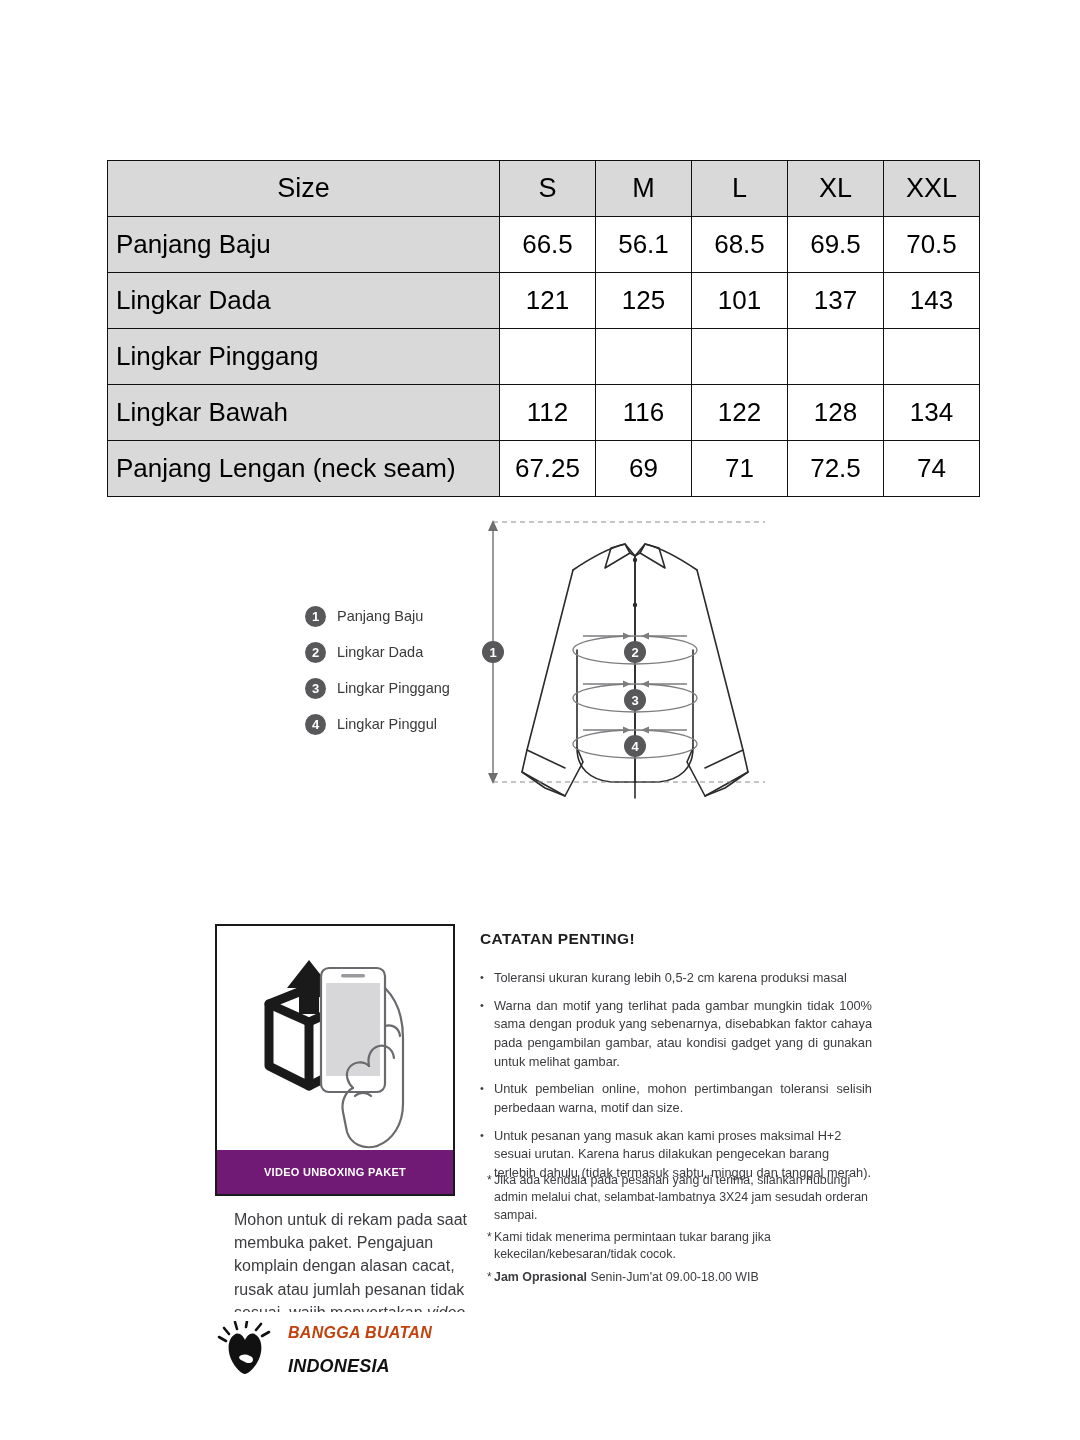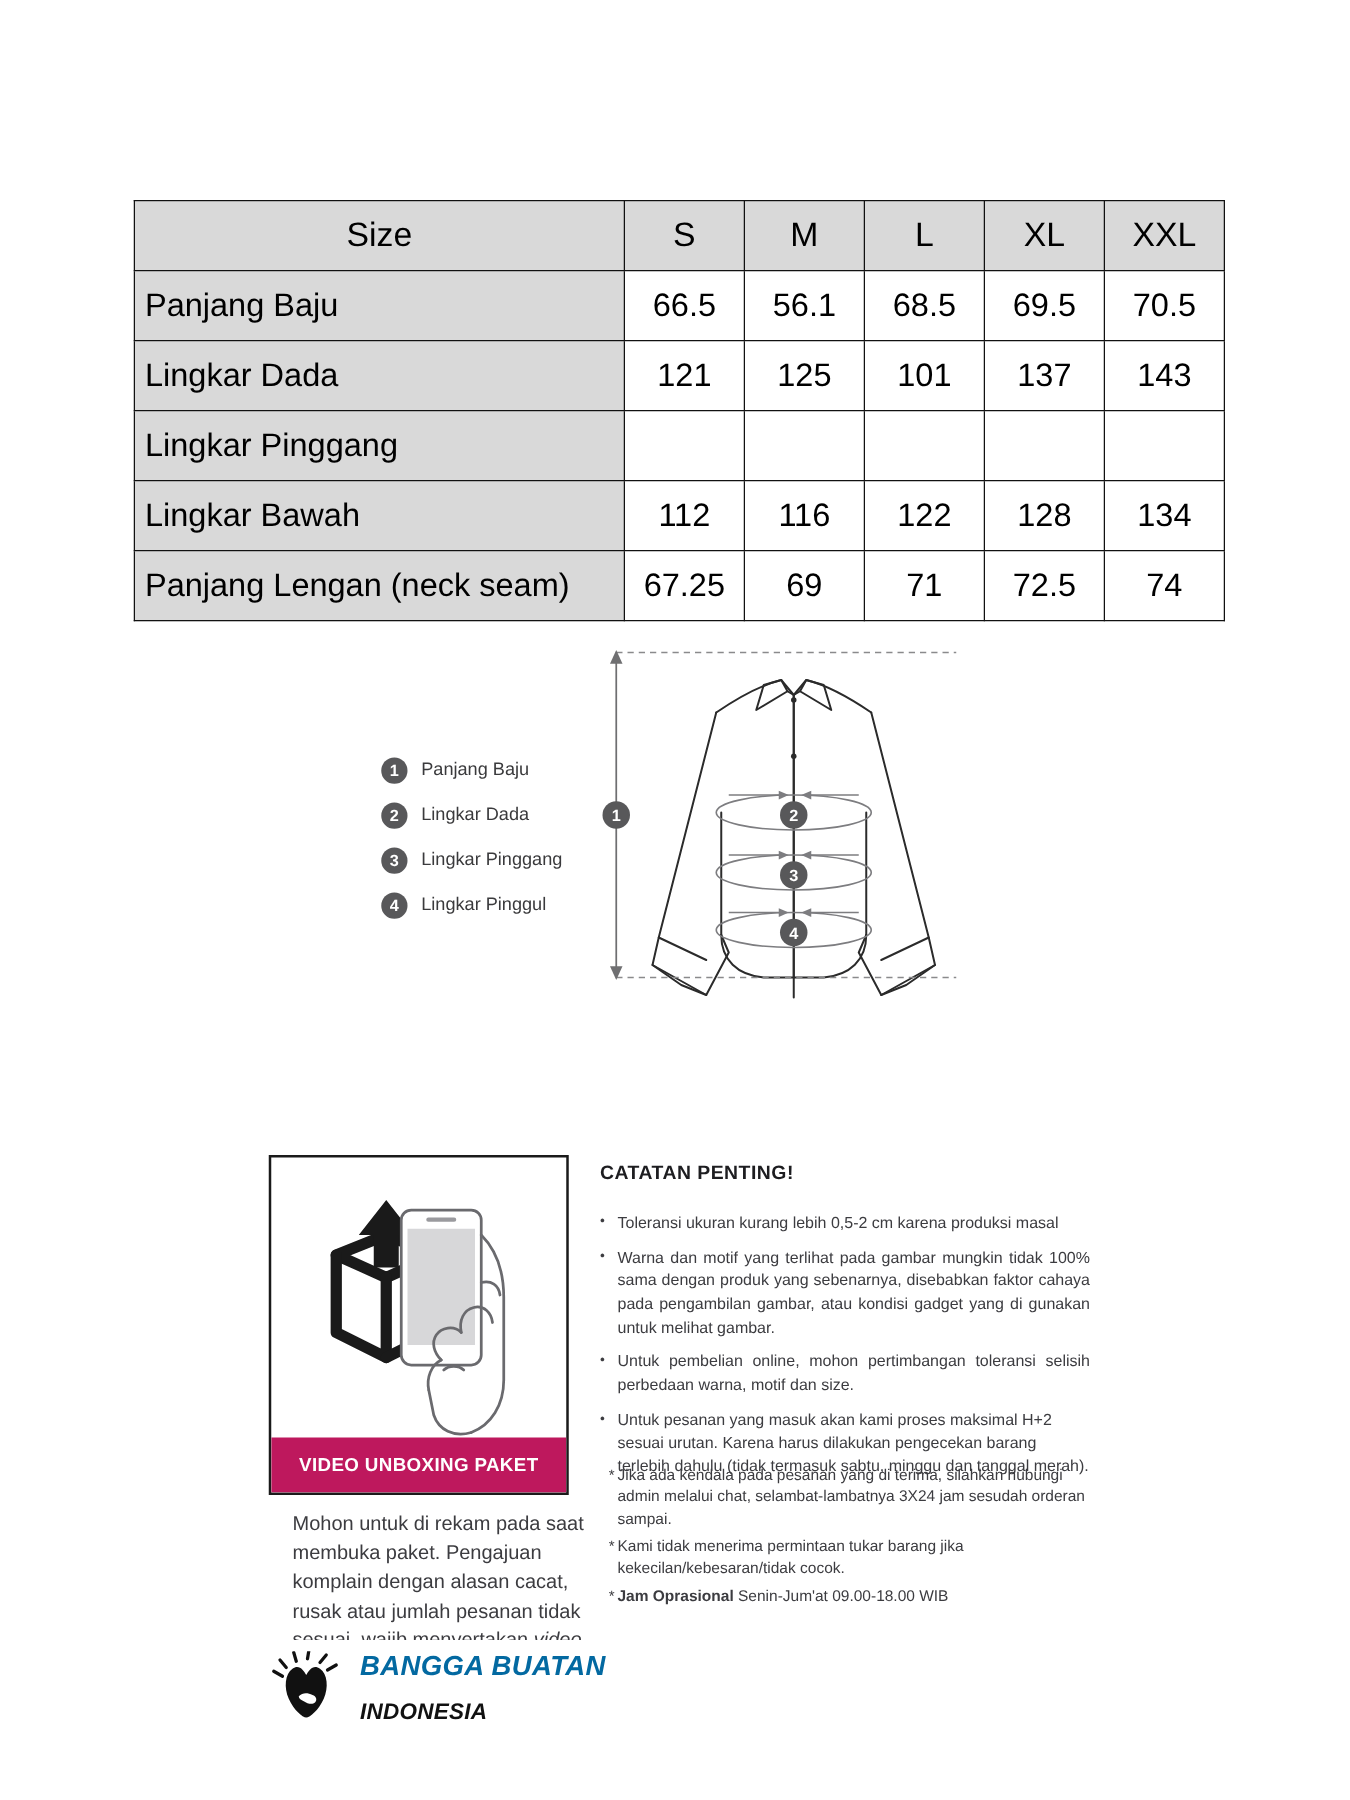--- a/index.html
+++ b/index.html
@@ -121,23 +121,23 @@
   }
   .unbox-art {
     position: relative;
     width: 100%;
     height: 228px;
   }
   .unbox-caption {
     position: absolute;
     left: 0; right: 0; bottom: 0;
     height: 44px;
-    background: #be185d;
+    background: #701a75;
     color: #ffffff;
-    font-size: 15px;
+    font-size: 11px;
     font-weight: bold;
     letter-spacing: 0.3px;
     display: flex;
     align-items: center;
     justify-content: center;
   }
   .unbox-note {
     position: absolute;
     left: 213px;
     top: 1208px;
@@ -212,25 +212,25 @@
     top: 1312px;
     width: 290px;
     height: 76px;
     background: #ffffff;
     display: flex;
     align-items: center;
   }
   .bbi-mark { margin-left: 18px; }
   .bbi-text { margin-left: 12px; line-height: 1; }
   .bbi-line1 {
-    font-size: 22px;
+    font-size: 16px;
     font-weight: bold;
     font-style: italic;
     letter-spacing: 0.3px;
-    color: #0369a1;
+    color: #c2410c;
   }
   .bbi-line2 {
     font-size: 18px;
     font-weight: bold;
     font-style: italic;
     letter-spacing: 0.2px;
     color: #111;
     margin-top: 16px;
   }
 </style>

